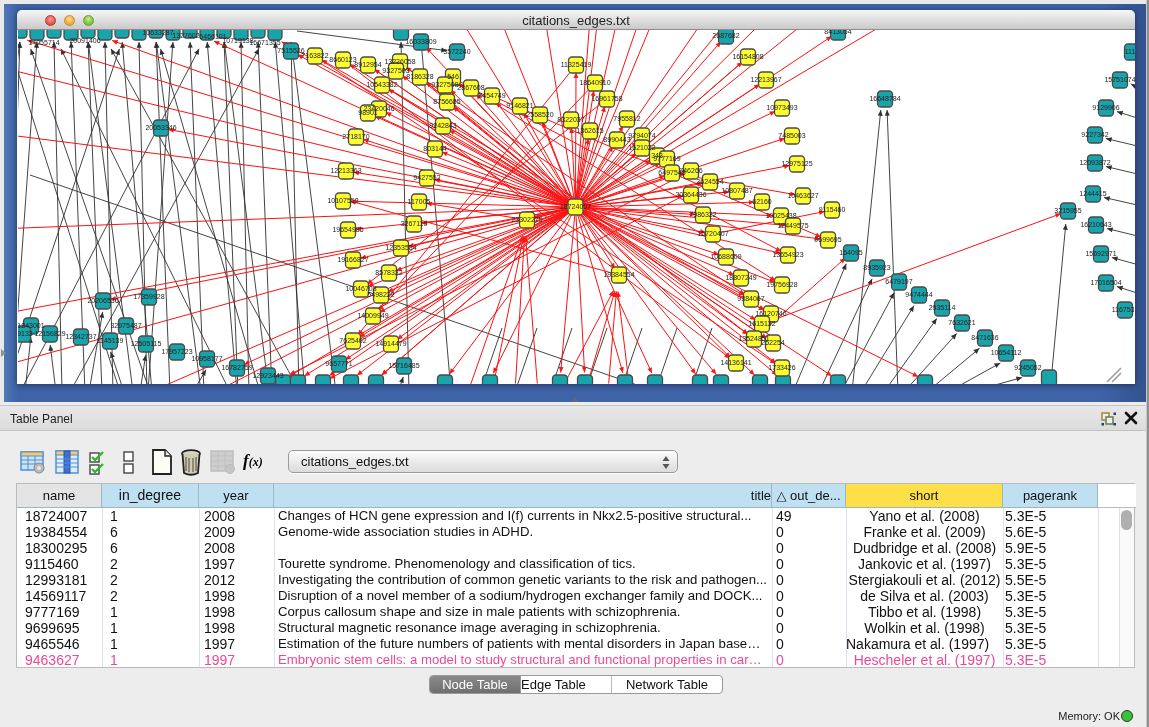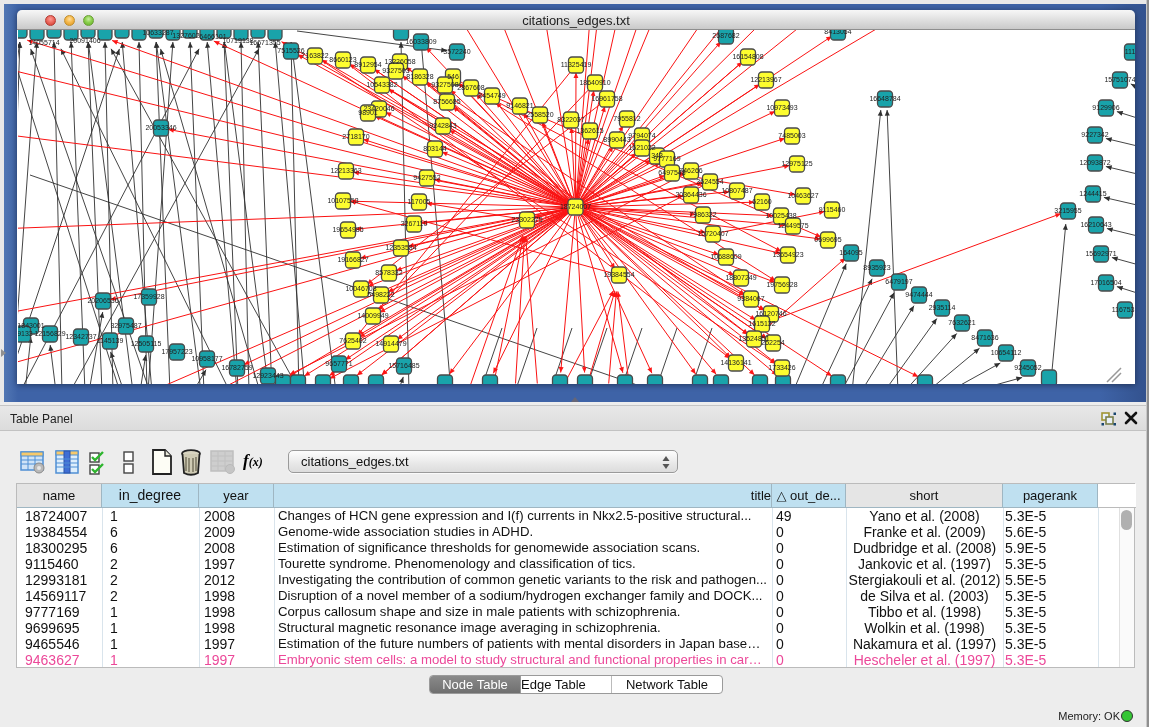--- a/index.html
+++ b/index.html
@@ -781,21 +781,21 @@
     </svg>
 </div>
 
 <div class="abs" style="left:16px;top:483px;width:1119px;height:185px;background:#fff;border:1px solid #bbb">
     <div class="abs" style="left:0;top:0;width:1117px;height:24px">
       <div class="abs" style="left:0px;top:0;width:85px;height:24px;background:#e4e4e4;border-right:1px solid #9fb6c2;border-bottom:1px solid #9fb6c2;font-size:13px;color:#111;text-align:center;line-height:23px;overflow:hidden">name</div>
       <div class="abs" style="left:85px;top:0;width:97px;height:24px;background:#bfe0f0;border-right:1px solid #9fb6c2;border-bottom:1px solid #9fb6c2;font-size:14px;color:#111;text-align:center;line-height:23px;overflow:hidden">in_degree</div>
       <div class="abs" style="left:182px;top:0;width:75px;height:24px;background:#bfe0f0;border-right:1px solid #9fb6c2;border-bottom:1px solid #9fb6c2;font-size:13px;color:#111;text-align:center;line-height:23px;overflow:hidden">year</div>
       <div class="abs" style="left:257px;top:0;width:498px;height:24px;background:#bfe0f0;border-right:1px solid #9fb6c2;border-bottom:1px solid #9fb6c2;font-size:13px;color:#111;text-align:right;line-height:23px;overflow:hidden">title</div>
       <div class="abs" style="left:755px;top:0;width:74px;height:24px;background:#bfe0f0;border-right:1px solid #9fb6c2;border-bottom:1px solid #9fb6c2;font-size:13px;color:#111;text-align:center;line-height:23px;overflow:hidden">△ out_de...</div>
-      <div class="abs" style="left:829px;top:0;width:157px;height:24px;background:#e5e5e5;border-right:1px solid #9fb6c2;border-bottom:1px solid #9fb6c2;font-size:13px;color:#111;text-align:center;line-height:23px;overflow:hidden">short</div>
+      <div class="abs" style="left:829px;top:0;width:157px;height:24px;background:#fde047;border-right:1px solid #9fb6c2;border-bottom:1px solid #9fb6c2;font-size:13px;color:#111;text-align:center;line-height:23px;overflow:hidden">short</div>
       <div class="abs" style="left:986px;top:0;width:95px;height:24px;background:#bfe0f0;border-right:1px solid #9fb6c2;border-bottom:1px solid #9fb6c2;font-size:13px;color:#111;text-align:center;line-height:23px;overflow:hidden">pagerank</div>
       <div class="abs" style="left:1081px;top:0;width:38px;height:24px;background:#fff;border-bottom:1px solid #bbb"></div>
     </div>
     <div class="abs" style="left:85px;top:24px;width:1px;height:159px;background:#d9e4ec"></div>
     <div class="abs" style="left:182px;top:24px;width:1px;height:159px;background:#d9e4ec"></div>
     <div class="abs" style="left:257px;top:24px;width:1px;height:159px;background:#d9e4ec"></div>
     <div class="abs" style="left:755px;top:24px;width:1px;height:159px;background:#d9e4ec"></div>
     <div class="abs" style="left:829px;top:24px;width:1px;height:159px;background:#d9e4ec"></div>
     <div class="abs" style="left:986px;top:24px;width:1px;height:159px;background:#d9e4ec"></div>
     <div class="abs" style="left:1081px;top:24px;width:1px;height:159px;background:#d9e4ec"></div>
@@ -814,21 +814,20 @@
       <div class="abs" style="left:187px;top:0">2009</div>
       <div class="abs" style="left:261px;top:0;width:499px;overflow:hidden;font-size:13.2px">Genome‑wide association studies in ADHD.</div>
       <div class="abs" style="left:759px;top:0">0</div>
       <div class="abs" style="left:829px;top:0;width:157px;text-align:center">Franke et al. (2009)</div>
       <div class="abs" style="left:988px;top:0">5.6E‑5</div>
     </div>
     <div class="abs" style="left:0;top:56px;width:1117px;height:16px;font-size:14px;line-height:16px;color:#111;white-space:nowrap">
       <div class="abs" style="left:8px;top:0">18300295</div>
       <div class="abs" style="left:93px;top:0">6</div>
       <div class="abs" style="left:187px;top:0">2008</div>
-      <div class="abs" style="left:261px;top:0;width:499px;overflow:hidden;font-size:13.2px">Estimation of significance thresholds for genomewide association scans.</div>
       <div class="abs" style="left:759px;top:0">0</div>
       <div class="abs" style="left:829px;top:0;width:157px;text-align:center">Dudbridge et al. (2008)</div>
       <div class="abs" style="left:988px;top:0">5.9E‑5</div>
     </div>
     <div class="abs" style="left:0;top:72px;width:1117px;height:16px;font-size:14px;line-height:16px;color:#111;white-space:nowrap">
       <div class="abs" style="left:8px;top:0">9115460</div>
       <div class="abs" style="left:93px;top:0">2</div>
       <div class="abs" style="left:187px;top:0">1997</div>
       <div class="abs" style="left:261px;top:0;width:499px;overflow:hidden;font-size:13.2px">Tourette syndrome. Phenomenology and classification of tics.</div>
       <div class="abs" style="left:759px;top:0">0</div>
@@ -870,21 +869,21 @@
       <div class="abs" style="left:759px;top:0">0</div>
       <div class="abs" style="left:829px;top:0;width:157px;text-align:center">Wolkin et al. (1998)</div>
       <div class="abs" style="left:988px;top:0">5.3E‑5</div>
     </div>
     <div class="abs" style="left:0;top:152px;width:1117px;height:16px;font-size:14px;line-height:16px;color:#111;white-space:nowrap">
       <div class="abs" style="left:8px;top:0">9465546</div>
       <div class="abs" style="left:93px;top:0">1</div>
       <div class="abs" style="left:187px;top:0">1997</div>
       <div class="abs" style="left:261px;top:0;width:499px;overflow:hidden;font-size:13.2px">Estimation of the future numbers of patients with mental disorders in Japan base…</div>
       <div class="abs" style="left:759px;top:0">0</div>
-      <div class="abs" style="left:829px;top:0;width:157px;text-align:center">Nakamura et al. (1997)</div>
+      <div class="abs" style="left:829px;top:0;width:157px;text-align:left">Nakamura et al. (1997)</div>
       <div class="abs" style="left:988px;top:0">5.3E‑5</div>
     </div>
     <div class="abs" style="left:0;top:168px;width:1117px;height:16px;font-size:14px;line-height:16px;color:#ec4899;white-space:nowrap">
       <div class="abs" style="left:8px;top:0">9463627</div>
       <div class="abs" style="left:93px;top:0">1</div>
       <div class="abs" style="left:187px;top:0">1997</div>
       <div class="abs" style="left:261px;top:0;width:499px;overflow:hidden;font-size:13.2px">Embryonic stem cells: a model to study structural and functional properties in car…</div>
       <div class="abs" style="left:759px;top:0">0</div>
       <div class="abs" style="left:829px;top:0;width:157px;text-align:center">Hescheler et al. (1997)</div>
       <div class="abs" style="left:988px;top:0">5.3E‑5</div>

